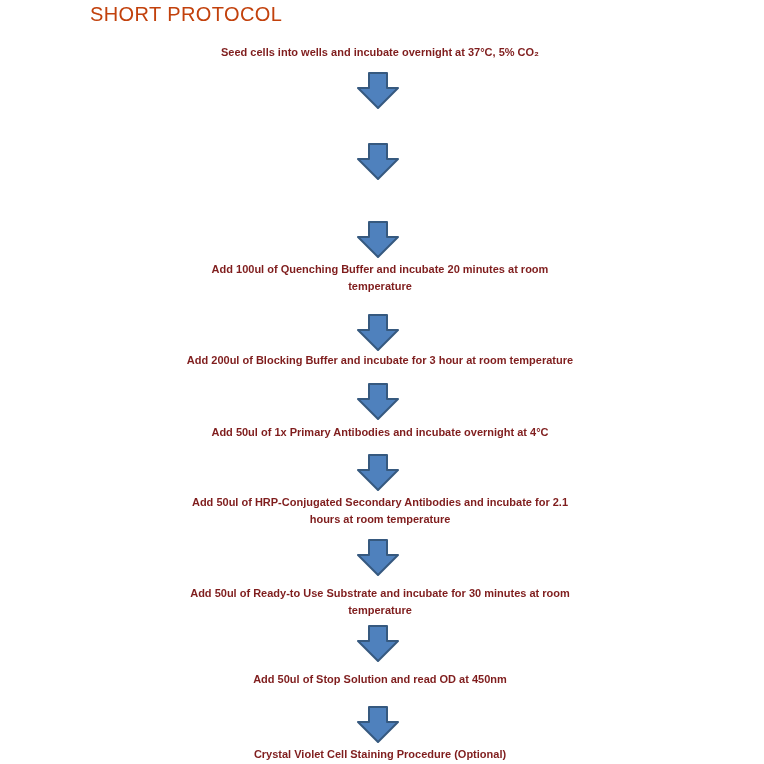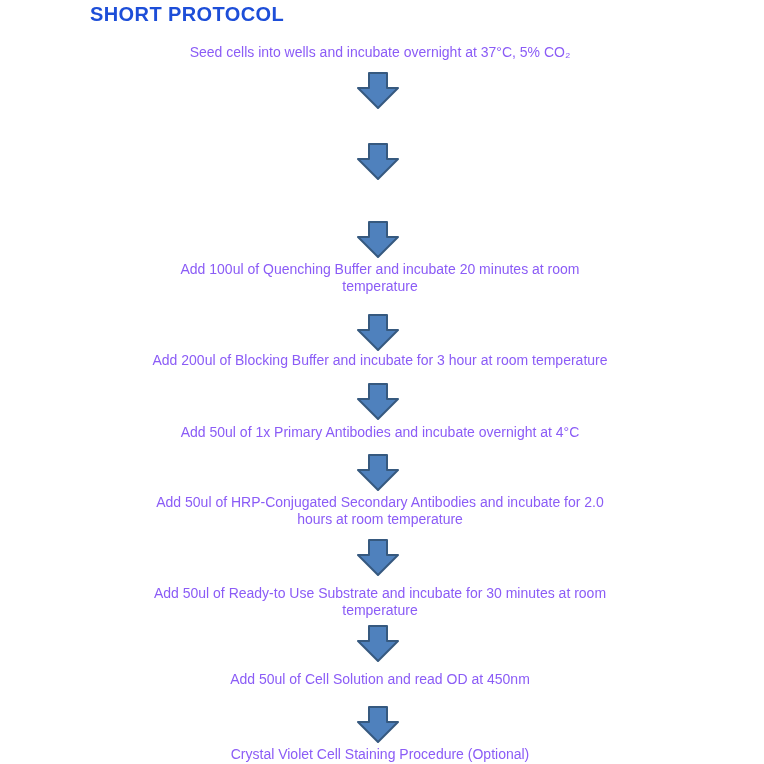--- a/index.html
+++ b/index.html
@@ -9,34 +9,34 @@
     height: 764px;
     background: #ffffff;
     overflow: hidden;
     font-family: "Liberation Sans", "DejaVu Sans", sans-serif;
   }
   .title {
     position: absolute;
     left: 90px;
     top: 3px;
     font-size: 20px;
-    font-weight: bold;
+    font-weight: normal;
     letter-spacing: 0.4px;
-    color: #1d4ed8;
+    color: #c2410c;
     white-space: nowrap;
   }
   .step {
     position: absolute;
     left: 70px;
     width: 620px;
     text-align: center;
-    font-size: 14px;
+    font-size: 11px;
     line-height: 17px;
-    font-weight: normal;
-    color: #8b5cf6;
+    font-weight: bold;
+    color: #7f1d1d;
     white-space: pre-line;
   }
   .arrow {
     position: absolute;
     left: 357px;
     width: 42px;
     height: 37px;
   }
   .arrow svg { display: block; width: 42px; height: 37px; }
   
@@ -107,39 +107,39 @@
   </div>
 
   <div class="step s6">Add 50ul of 1x Primary Antibodies and incubate overnight at 4°C</div>
 
   <div class="arrow a6">
     <svg viewBox="0 0 42 37">
         <polygon points="12,1 30,1 30,16 41,16 21,36 1,16 12,16" stroke-width="2" stroke-linejoin="round" fill="#4f81bd" stroke="#36597f"></polygon>
       </svg>
   </div>
 
-  <div class="step s7">Add 50ul of HRP-Conjugated Secondary Antibodies and incubate for 2.0
+  <div class="step s7">Add 50ul of HRP-Conjugated Secondary Antibodies and incubate for 2.1
 hours at room temperature</div>
 
   <div class="arrow a7">
     <svg viewBox="0 0 42 37">
         <polygon points="12,1 30,1 30,16 41,16 21,36 1,16 12,16" stroke-width="2" stroke-linejoin="round" fill="#4f81bd" stroke="#36597f"></polygon>
       </svg>
   </div>
 
   <div class="step s8">Add 50ul of Ready-to Use Substrate and incubate for 30 minutes at room
 temperature</div>
 
   <div class="arrow a8">
     <svg viewBox="0 0 42 37">
         <polygon points="12,1 30,1 30,16 41,16 21,36 1,16 12,16" stroke-width="2" stroke-linejoin="round" fill="#4f81bd" stroke="#36597f"></polygon>
       </svg>
   </div>
 
-  <div class="step s9">Add 50ul of Cell Solution and read OD at 450nm</div>
+  <div class="step s9">Add 50ul of Stop Solution and read OD at 450nm</div>
 
   <div class="arrow a9">
     <svg viewBox="0 0 42 37">
         <polygon points="12,1 30,1 30,16 41,16 21,36 1,16 12,16" stroke-width="2" stroke-linejoin="round" fill="#4f81bd" stroke="#36597f"></polygon>
       </svg>
   </div>
 
   <div class="step s10">Crystal Violet Cell Staining Procedure (Optional)</div>
 
 </div>

